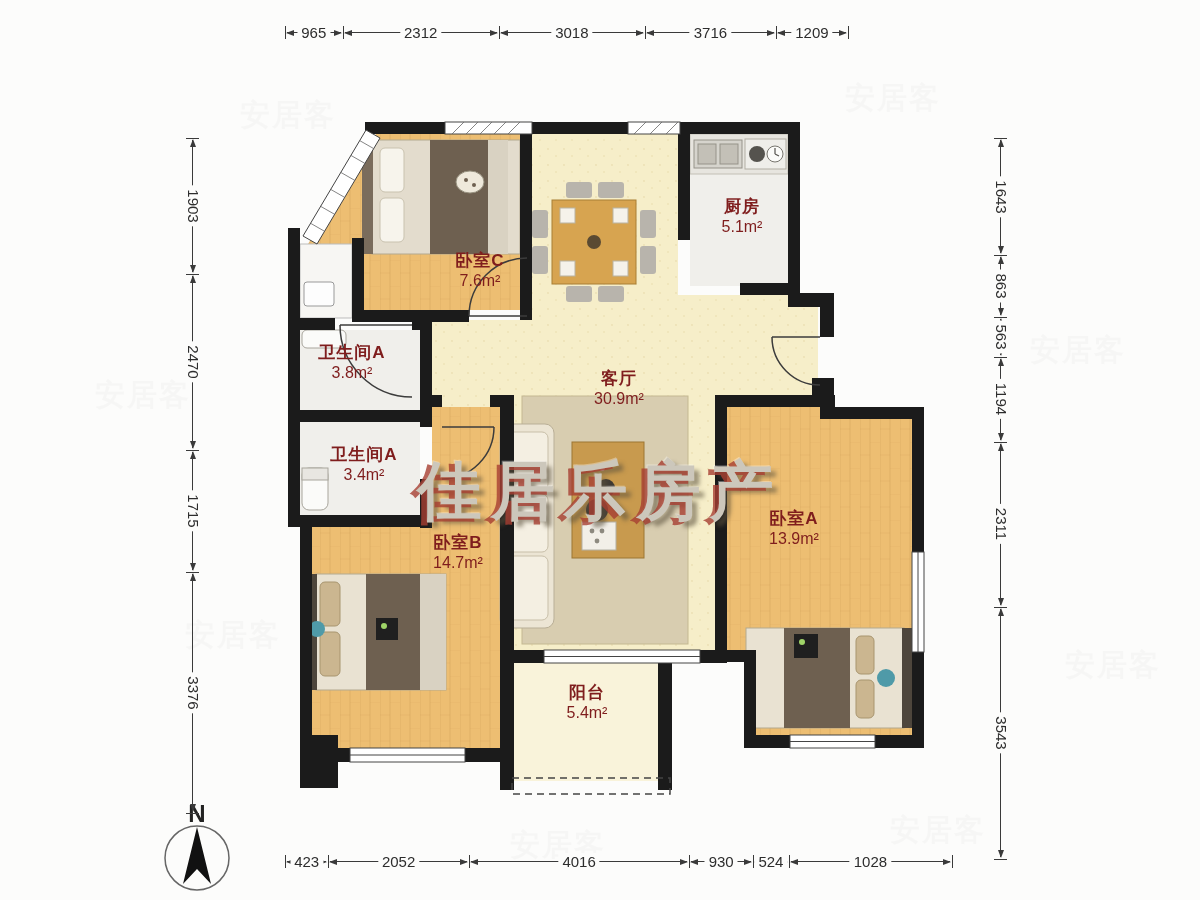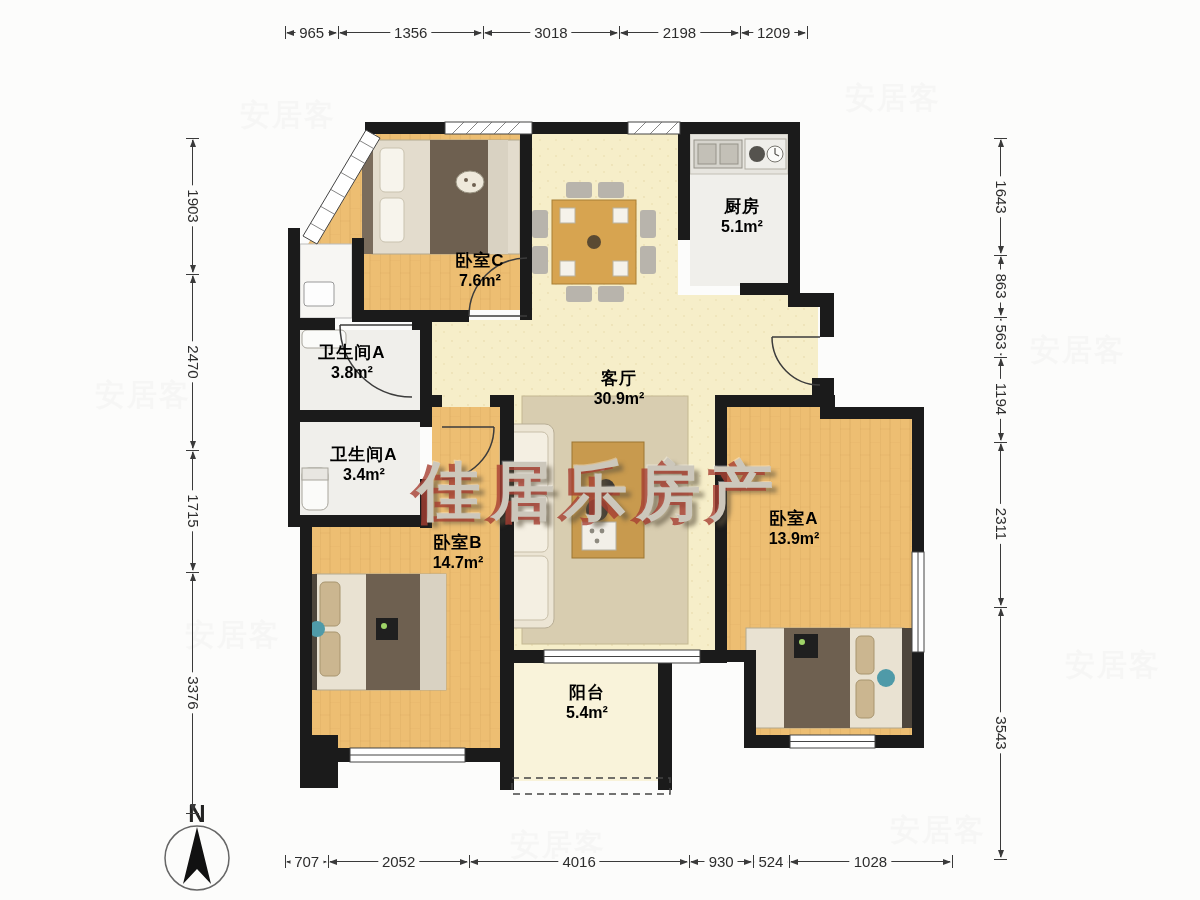--- a/index.html
+++ b/index.html
@@ -7,24 +7,24 @@
     width:1200px;height:900px;position:relative;overflow:hidden;
     background:#fcfcfb;
     font-family:"Liberation Sans","DejaVu Sans",sans-serif;
   }
   #stage{position:absolute;inset:0;}
   svg{position:absolute;left:0;top:0;}
 
   
   .room-label{
     position:absolute;transform:translateX(-50%);
-    text-align:center;color:#000000;white-space:nowrap;z-index:6;
+    text-align:center;color:#7f1d1d;white-space:nowrap;z-index:6;
   }
   .room-label .rn{font-size:17px;font-weight:700;line-height:21px;letter-spacing:1px;}
-  .room-label .ra{font-size:16px;font-weight:700;line-height:20px;}
+  .room-label .ra{font-size:16px;font-weight:400;line-height:20px;}
 
   
   .dimh,.dimv{position:absolute;display:flex;z-index:5;}
   .dimh{flex-direction:row;height:17px;}
   .dimv{flex-direction:column;width:17px;}
   .seg{position:relative;min-width:0;min-height:0;}
   
   .dimh .seg::before{content:"";position:absolute;left:0;top:2px;height:13px;width:1px;background:#3a3a3a;}
   .dimh::after{content:"";width:1px;background:#3a3a3a;margin:2px 0;}
   .dimv .seg::before{content:"";position:absolute;top:0;left:2px;width:13px;height:1px;background:#3a3a3a;}
@@ -270,59 +270,59 @@
   </div>
   <div class="room-label" style="left:458px;top:532px">
     <div class="rn">卧室B</div>
     <div class="ra">14.7m²</div>
   </div>
   <div class="room-label" style="left:587px;top:682px">
     <div class="rn">阳台</div>
     <div class="ra">5.4m²</div>
   </div>
 
-  <div class="dimh" style="left:285px;top:24px;width:523px">
+  <div class="dimh" style="left:285px;top:24px;width:564px">
     <div class="seg" style="flex:965">
         <span class="ln"></span>
         <span class="al"></span>
         <span class="ar"></span>
         <span class="lb">965</span>
       </div>
     <div class="seg" style="flex:2622">
         <span class="ln"></span>
         <span class="al"></span>
         <span class="ar"></span>
-        <span class="lb">1356</span>
+        <span class="lb">2312</span>
       </div>
     <div class="seg" style="flex:2452">
         <span class="ln"></span>
         <span class="al"></span>
         <span class="ar"></span>
         <span class="lb">3018</span>
       </div>
     <div class="seg" style="flex:2198">
         <span class="ln"></span>
         <span class="al"></span>
         <span class="ar"></span>
-        <span class="lb">2198</span>
+        <span class="lb">3716</span>
       </div>
     <div class="seg" style="flex:1209">
         <span class="ln"></span>
         <span class="al"></span>
         <span class="ar"></span>
         <span class="lb">1209</span>
       </div>
   </div>
 
   <div class="dimh" style="left:285px;top:853px;width:668px">
     <div class="seg" style="flex:634">
         <span class="ln"></span>
         <span class="al"></span>
         <span class="ar"></span>
-        <span class="lb">707</span>
+        <span class="lb">423</span>
       </div>
     <div class="seg" style="flex:2052">
         <span class="ln"></span>
         <span class="al"></span>
         <span class="ar"></span>
         <span class="lb">2052</span>
       </div>
     <div class="seg" style="flex:3221">
         <span class="ln"></span>
         <span class="al"></span>

